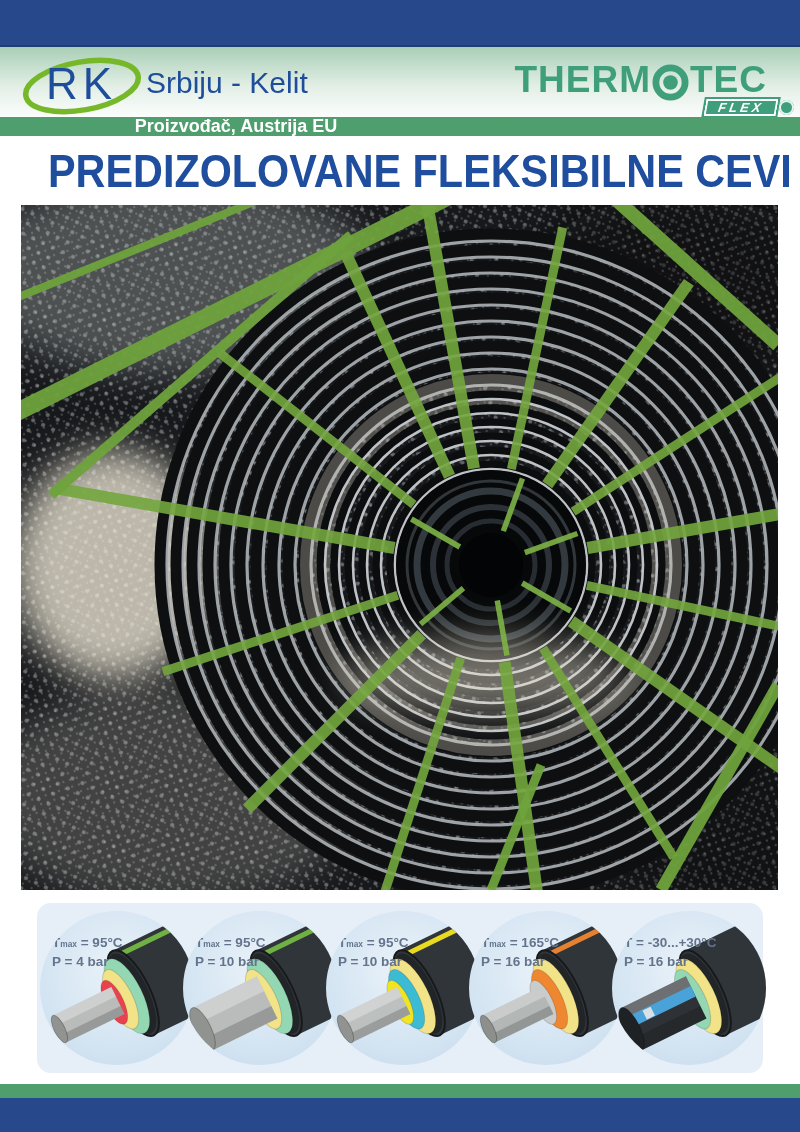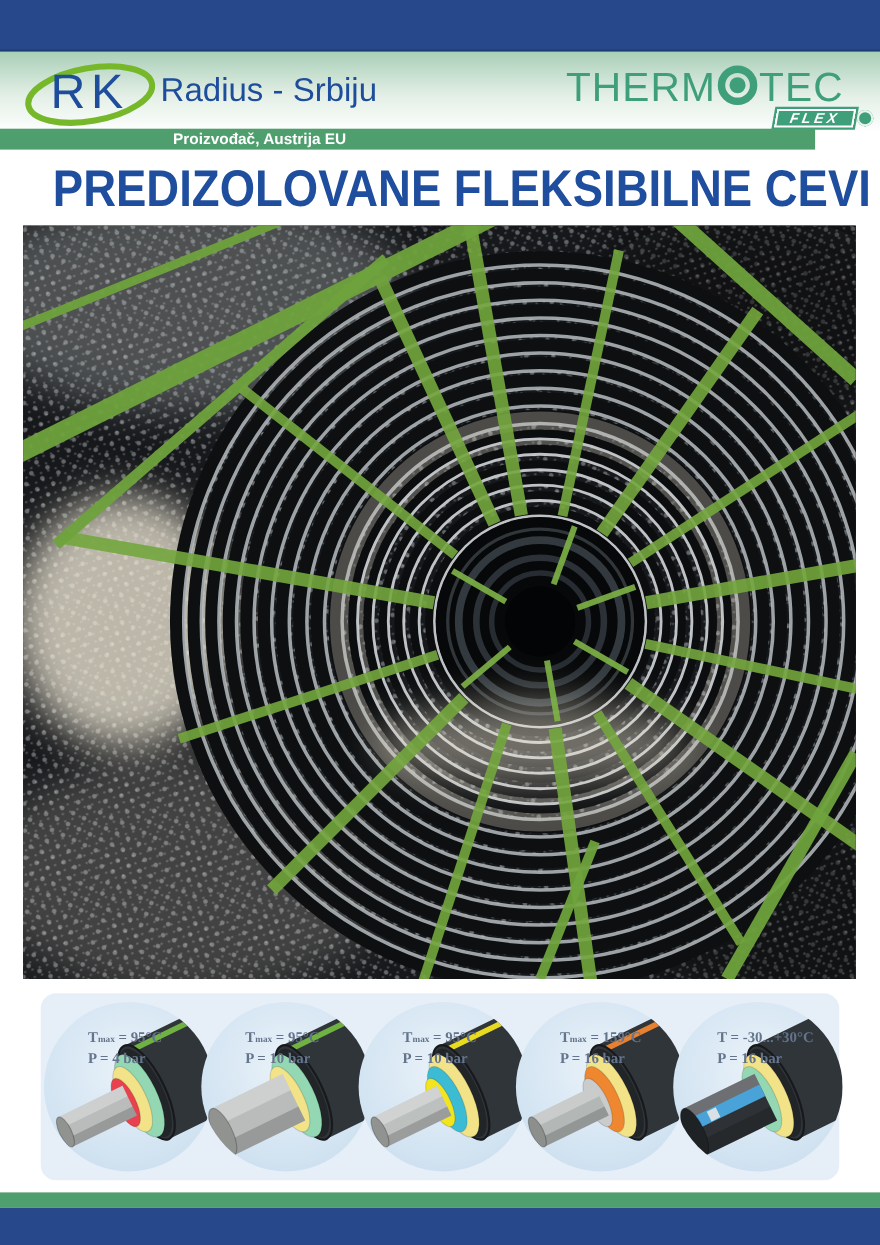--- a/index.html
+++ b/index.html
@@ -13,72 +13,72 @@
 
   
   .swoosh{position:absolute;left:20px;top:10px;width:124px;height:58px;}
   .rk-mono{position:absolute;left:46px;top:12px;font-size:44px;font-weight:400;
            letter-spacing:5px;color:var(--c-rk_blue,#1e4d9b);}
   .rk-name{position:absolute;left:146px;top:19px;font-size:30px;color:var(--c-rk_blue,#1e4d9b);}
   .rk-sub{position:absolute;left:149px;top:49px;font-size:19px;letter-spacing:4.2px;
           color:var(--c-rk_green,#7fb743);}
 
   
-  .tt-brand{position:absolute;right:33px;top:12px;display:flex;align-items:flex-start;
-            font-size:37px;font-weight:normal;letter-spacing:1px;color:var(--c-thermotec_green,#3f9f7b);}
+  .tt-brand{position:absolute;right:33px;top:12px;display:flex;align-items:flex-end;
+            font-size:37px;font-weight:bold;letter-spacing:1px;color:var(--c-thermotec_green,#3f9f7b);}
   .tt-bullseye{display:inline-block;width:37px;height:37px;margin:0 1px;}
   .tt-flex{position:absolute;right:23px;top:52px;width:72px;height:17px;
            background:var(--c-thermotec_green,#3f9f7b);transform:skewX(-10deg);
            box-shadow:inset 0 0 0 2px #fff,0 0 0 2px var(--c-thermotec_green,#3f9f7b);
            color:#fff;font-weight:bold;font-style:italic;font-size:13px;line-height:17px;
            text-align:center;letter-spacing:3px;}
   .tt-dot{position:absolute;right:6px;top:53px;width:15px;height:15px;border-radius:50%;
           background:var(--c-thermotec_green,#3f9f7b);box-shadow:inset 0 0 0 2px #e9f4ee;}
 
-  .banner{position:absolute;left:0;top:117px;width:741px;height:19px;
-          background:var(--c-banner_green,#4f9e6e);color:#fff;font-size:14px;
+  .banner{position:absolute;left:0;top:117px;width:800px;height:19px;
+          background:var(--c-banner_green,#4f9e6e);color:#fff;font-size:18px;
           font-weight:bold;line-height:19px;}
   .banner-left{position:absolute;left:0;width:472px;text-align:center;}
   .banner-right{position:absolute;right:22px;}
 
   .title{position:absolute;left:0;top:142px;width:800px;height:58px;margin:0;
          text-align:center;font-size:47px;line-height:58px;font-weight:bold;
          letter-spacing:0px;color:var(--c-title_blue,#1e4e9d);
          transform:scaleX(.88);transform-origin:50% 50%;white-space:nowrap;}
 
   .photo{position:absolute;left:21px;top:205px;width:757px;height:685px;background:#16181b;}
   .photo svg{display:block;}
 
   .panel{position:absolute;left:37px;top:903px;width:726px;height:170px;border-radius:14px;
          background:var(--c-panel_bg,#e6eff8);}
   .bubble{position:absolute;top:8px;width:154px;height:154px;border-radius:50%;overflow:hidden;
           background:radial-gradient(circle at 50% 38%,#eaf2f9 0%,#d6e6f3 55%,#c7dbed 100%);}
   .bubble svg{position:absolute;left:0;top:0;}
-  .bubble-text{position:absolute;left:40px;top:22px;font-size:13.5px;font-weight:bold;
-               line-height:1.42;color:var(--c-bubble_text,#64748c);white-space:nowrap;font-family:Liberation Serif, serif;}
+  .bubble-text{position:absolute;left:12px;top:22px;font-size:13.5px;font-weight:bold;
+               line-height:1.42;color:var(--c-bubble_text,#64748c);white-space:nowrap;}
   .tsub{font-size:.62em;}
 
   .footer-green{position:absolute;left:0;top:1084px;width:800px;height:14px;
                 background:var(--c-footer_green,#4f9e6e);}
   .footer-blue{position:absolute;left:0;top:1098px;width:800px;height:34px;
                background:var(--c-footer_blue,#27498b);}
 </style>
 </head>
 <body>
 
 <div class="page">
 
   <div class="topbar"></div>
 
   <header class="header">
     <svg class="swoosh" viewBox="0 0 124 58">
       <ellipse cx="62" cy="29" rx="57" ry="24" fill="none" stroke="#76b82a" stroke-width="5.5" transform="rotate(-10 62 29)"></ellipse>
     </svg>
     <span class="rk-mono">RK</span>
-    <div class="rk-name">Radius - Srbiju</div>
+    <div class="rk-name">Srbiju - Kelit</div>
 
     <div class="tt-brand">
       <span>THERM</span>
       <svg class="tt-bullseye" viewBox="0 0 38 38">
         <circle cx="19" cy="19" r="15" fill="none" stroke="#3f9f7b" stroke-width="7"></circle>
         <circle cx="19" cy="19" r="7.5" fill="#3f9f7b"></circle>
       </svg>
       <span>TEC</span>
     </div>
     <div class="tt-flex">FLEX</div>
@@ -255,21 +255,21 @@
             <ellipse cx="11" cy="0" rx="15.58" ry="41" fill="#f2e388" stroke="rgba(0,0,0,.15)" stroke-width="1"></ellipse>
             <ellipse cx="4" cy="0" rx="12.35" ry="32.5" fill="#ef8630" stroke="rgba(0,0,0,.15)" stroke-width="1"></ellipse>
             <ellipse cx="-3" cy="0" rx="9.120000000000001" ry="24" fill="#c9ccca" stroke="rgba(0,0,0,.15)" stroke-width="1"></ellipse>
             <rect x="-64" y="-15" width="65" height="30" fill="#b3b7b5"></rect>
             <rect x="-64" y="-15" width="65" height="10.5" fill="#ffffff" opacity="0.3"></rect>
             <rect x="-64" y="6" width="65" height="9" fill="#000000" opacity="0.18"></rect>
             <ellipse cx="-64" cy="0" rx="5.3999999999999995" ry="15" fill="#8c8f8c" stroke="rgba(0,0,0,.25)" stroke-width="1"></ellipse>
           </g>
         </svg>
         <div class="bubble-text">
-          <div><span>T</span><span class="tsub">max</span><span> = 159°C</span></div>
+          <div><span>T</span><span class="tsub">max</span><span> = 165°C</span></div>
           <div>P = 16 bar</div>
         </div>
       </div>
       <div class="bubble" style="left: 575px;">
         <svg viewBox="0 0 154 154" width="154" height="154">
           <g transform="translate(77,90) rotate(-26)">
             <rect x="16" y="-47" width="132" height="94" rx="6" fill="#303539"></rect>
             <ellipse cx="18" cy="0" rx="17" ry="47" fill="#303539" stroke="#17191c" stroke-width="2"></ellipse>
             <ellipse cx="17" cy="0" rx="16" ry="44" fill="#222528"></ellipse>
             <ellipse cx="11" cy="0" rx="15.58" ry="41" fill="#f2e388" stroke="rgba(0,0,0,.15)" stroke-width="1"></ellipse>

